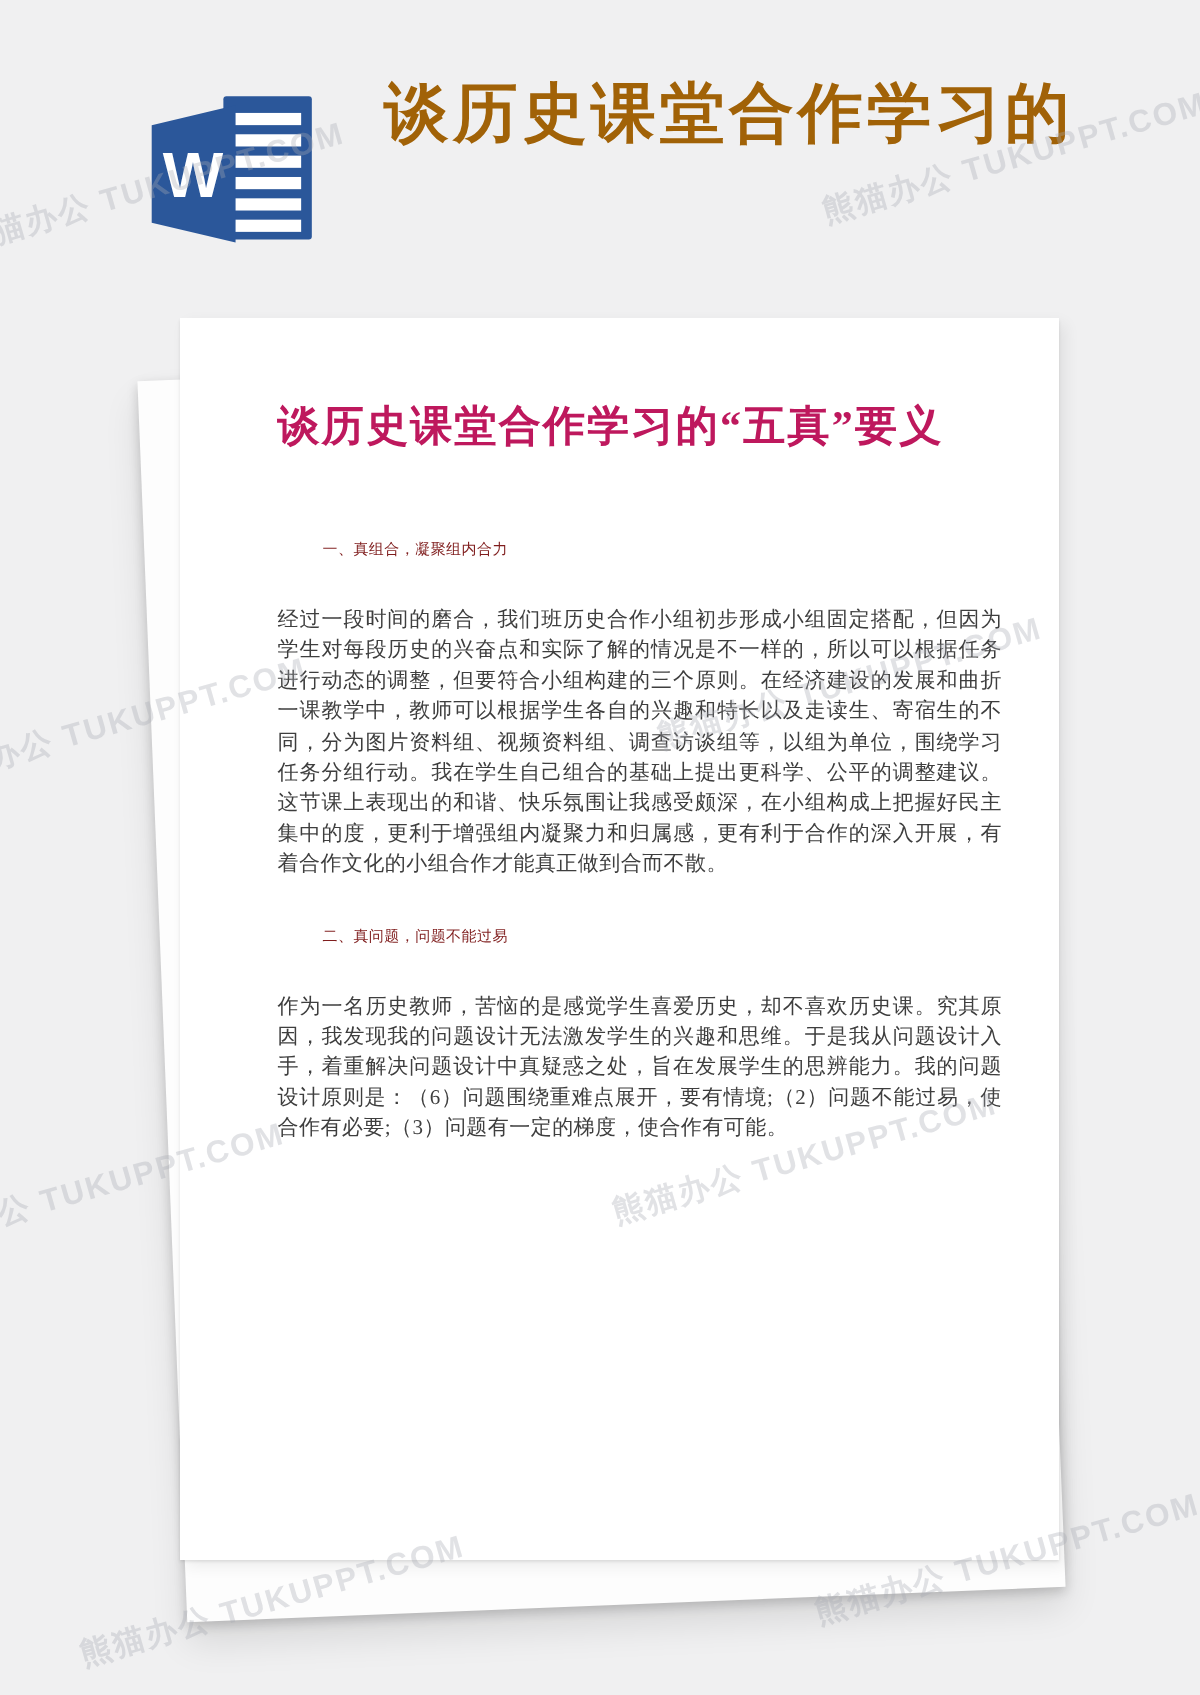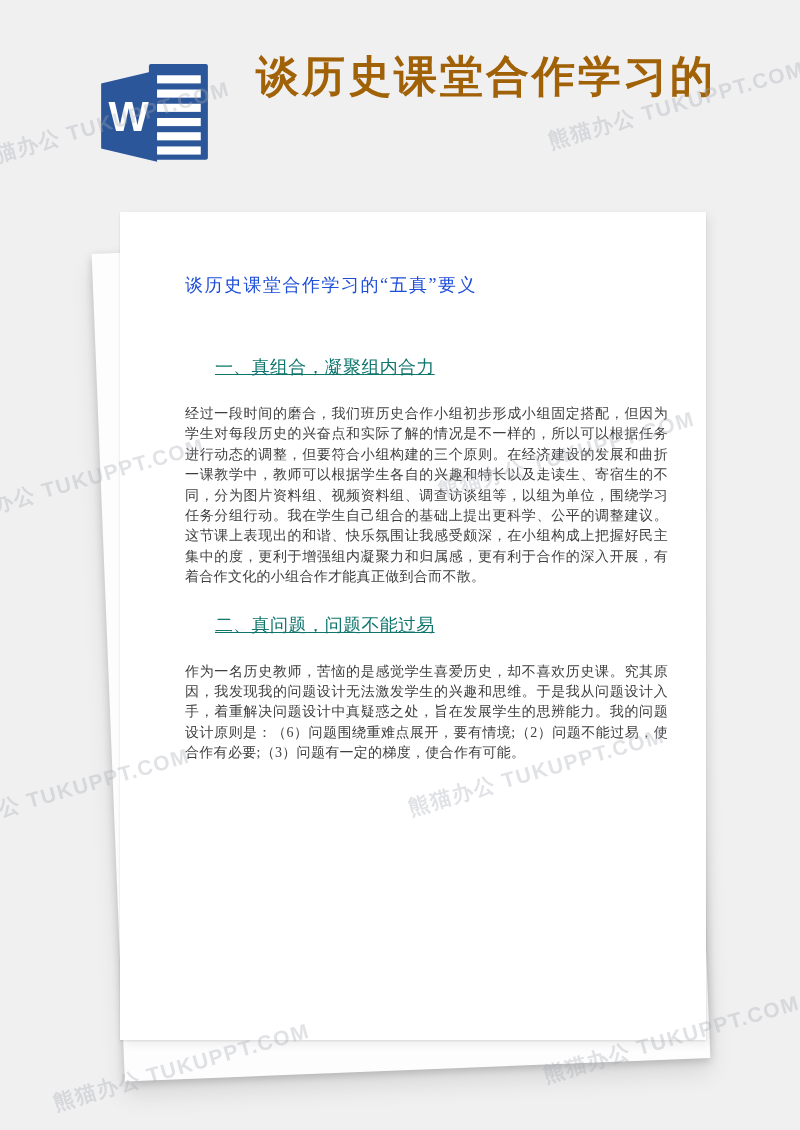--- a/index.html
+++ b/index.html
@@ -35,35 +35,34 @@
   }
   .sheet.front {
     left: 120px; top: 212px;
     box-shadow: 0 1px 2px rgba(0,0,0,0.10), 4px 4px 10px rgba(0,0,0,0.07);
   }
 
   
   .doc-inner { padding: 58px 38px 0 65px; }
   .doc-title {
     margin: 0 0 45px 0;
-    font-size: 18px; line-height: 30px; font-weight: normal;
-    color: #1d4ed8; letter-spacing: 1.5px;
+    font-size: 28px; line-height: 30px; font-weight: bold;
+    color: #be185d; letter-spacing: 1.5px;
   }
   .doc-para {
     margin: 0 0 15px 0;
     font-size: 14px; line-height: 20.4px;
     color: #3e3e3e; letter-spacing: 0.3px;
     text-align: justify;
   }
   .doc-heading {
     margin: 0 0 15px 0; padding: 12px 0 12px 0;
-    font-size: 18px; line-height: 20px;
-    color: #0f766e; letter-spacing: 0.3px;
+    font-size: 10px; line-height: 20px;
+    color: #7f1d1d; letter-spacing: 0.3px;
     text-indent: 30px;
-    text-decoration: underline;
   }
 
   
   .wm-layer { position: absolute; left: 0; top: 0; width: 800px; height: 1130px; pointer-events: none; }
   .wm {
     position: absolute;
     white-space: nowrap;
     font-family: "Liberation Sans", "DejaVu Sans", sans-serif;
     font-weight: bold;
     font-size: 21px; letter-spacing: 1.5px;

